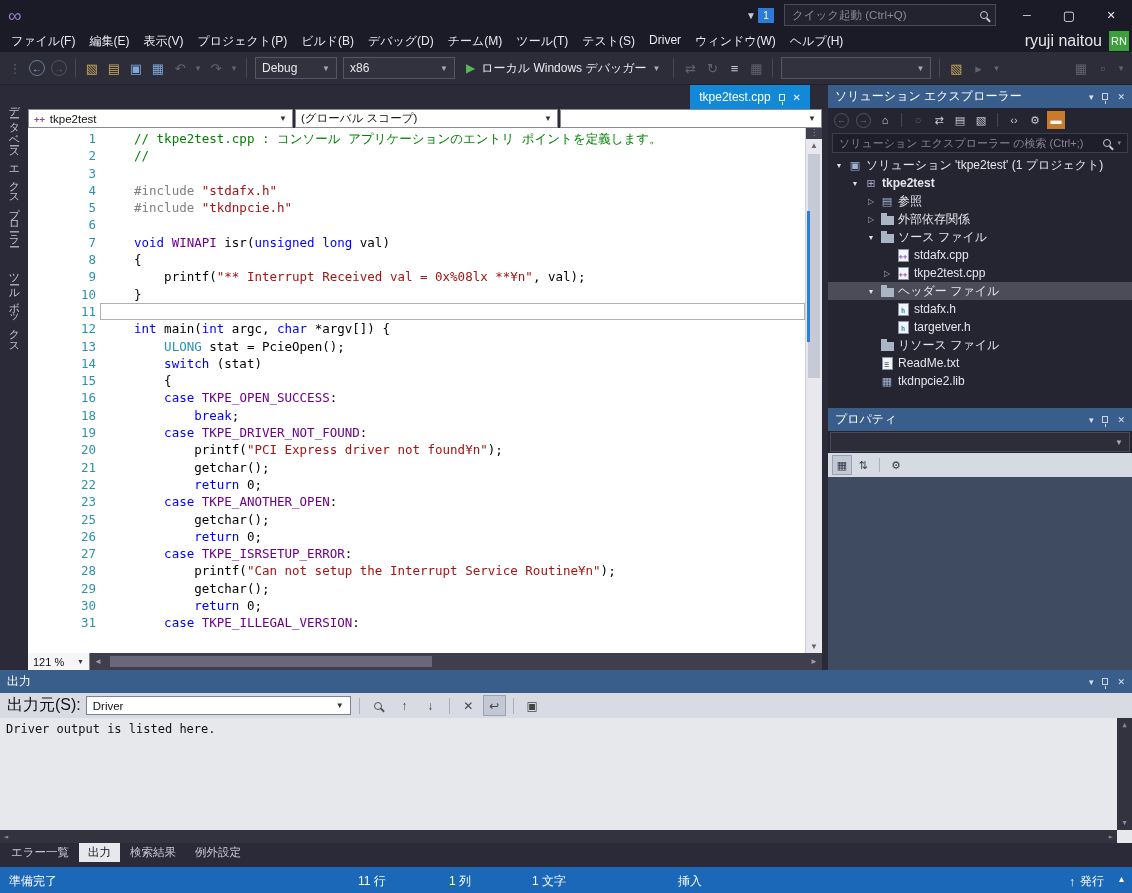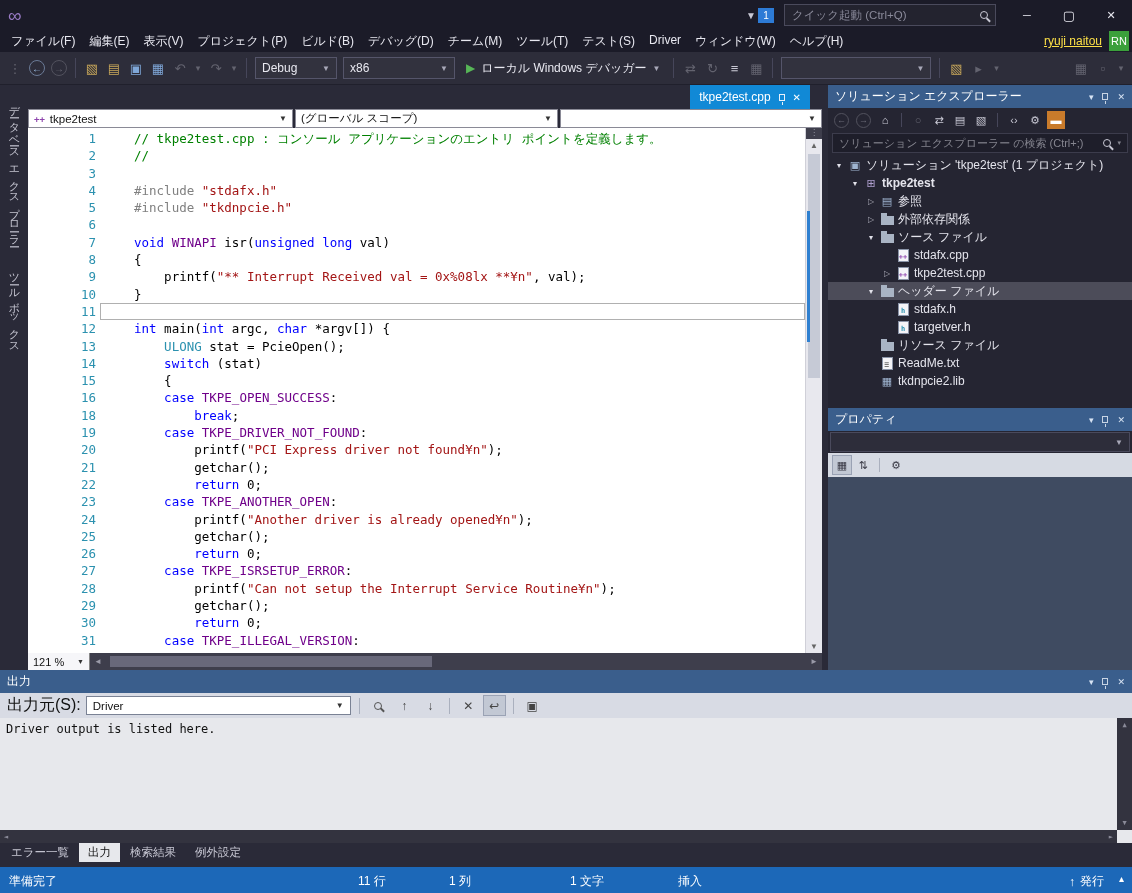--- a/index.html
+++ b/index.html
@@ -19,21 +19,21 @@
   .mag { width:8px; height:8px; border:1.5px solid #C8C8D4; border-radius:50%; position:relative; flex:none; }
   .mag::after { content:""; position:absolute; width:5px; height:1.5px; background:#C8C8D4; transform:rotate(45deg); right:-4px; bottom:-2px; }
   .mag.dark { border-color:#555; } .mag.dark::after { background:#555; }
   .winbtn { width:42px; height:30px; display:flex; align-items:center; justify-content:center; color:#E8E8F0; font-size:11px; }
   .winbtn.max { font-size:13px; }
 
   
   .menubar { position:absolute; top:30px; left:0; right:0; height:22px; background:#1B1B28; display:flex; align-items:center; padding-left:4px; }
   .menu-item { padding:3px 7px; color:#E8E8F0; font-size:12px; white-space:nowrap; }
   .menubar-right { margin-left:auto; display:flex; align-items:center; gap:7px; padding-right:3px; }
-  .user-name { font-size:12px; color:#fde047;text-decoration:underline; }
+  .user-name { font-size:16px; color:#e5e5e5; }
   .rn-badge { width:20px; height:20px; background:#3BA03B; color:#fff; font-size:11px; display:flex; align-items:center; justify-content:center; }
 
   
   .toolbar { position:absolute; top:52px; left:0; right:0; height:33px; background:#2D2D3A; border-bottom:1px solid #20202C; display:flex; align-items:center; gap:2px; padding:0 5px; }
   .tb-sep { width:1px; height:20px; background:#46465A; margin:0 4px; flex:none; }
   .gi { min-width:20px; height:20px; display:flex; align-items:center; justify-content:center; color:#C8C8D4; font-size:13px; flex:none; }
   .gi.dim { color:#63636F; }
   .gi.blue { color:#7FA7D8; }
   .gi.gold { color:#C9A85A; }
   .gi.small { font-size:9px; min-width:12px; }
@@ -134,21 +134,21 @@
   .out-text { padding:4px 0 0 6px; }
   .out-vscroll { position:absolute; right:0; top:0; bottom:13px; width:15px; background:#33333F; display:flex; flex-direction:column; justify-content:space-between; align-items:center; color:#8A8A98; font-size:7px; padding:3px 0; }
   .out-hscroll { position:absolute; left:0; right:15px; bottom:0; height:13px; background:#33333F; display:flex; justify-content:space-between; align-items:center; color:#8A8A98; font-size:7px; padding:0 4px; }
   .output-tabs { height:19px; display:flex; align-items:stretch; padding-left:2px; gap:1px; flex:none; background:#2A2A38; }
   .otab { padding:2px 9px 0 9px; font-size:11.5px; color:#C8C8D4; }
   .otab.active { background:#E7E8EC; color:#111; }
 
   
   .statusbar { position:absolute; top:867px; left:0; width:1132px; height:36px; background:#1C68B8; color:#fff; font-size:12px; }
   .sb-item { position:absolute; top:6px; white-space:nowrap; }
-  .sb-ready { left:9px; } .sb-line { left:358px; } .sb-col { left:449px; } .sb-char { left:570px; } .sb-ins { left:678px; }
+  .sb-ready { left:9px; } .sb-line { left:358px; } .sb-col { left:449px; } .sb-char { left:532px; } .sb-ins { left:678px; }
   .sb-publish { right:28px; display:flex; gap:5px; align-items:center; }
   .sb-chevron { right:8px; font-size:10px; }
 </style>
 </head>
 <body>
 
 <div class="screen">
 
   <div class="titlebar">
     <span class="vs-logo">∞</span>
@@ -278,21 +278,20 @@
             <div class="code-line"><span class="ln">13</span><span class="cw"><span class="src"><span class="tk-plain">    </span><span class="tk-type">ULONG</span><span class="tk-plain"> stat = PcieOpen();</span></span></span></div>
             <div class="code-line"><span class="ln">14</span><span class="cw"><span class="src"><span class="tk-plain">    </span><span class="tk-kw">switch</span><span class="tk-plain"> (stat)</span></span></span></div>
             <div class="code-line"><span class="ln">15</span><span class="cw"><span class="src"><span class="tk-plain">    {</span></span></span></div>
             <div class="code-line"><span class="ln">16</span><span class="cw"><span class="src"><span class="tk-plain">    </span><span class="tk-kw">case</span><span class="tk-plain"> </span><span class="tk-macro">TKPE_OPEN_SUCCESS</span><span class="tk-plain">:</span></span></span></div>
             <div class="code-line"><span class="ln">18</span><span class="cw"><span class="src"><span class="tk-plain">        </span><span class="tk-kw">break</span><span class="tk-plain">;</span></span></span></div>
             <div class="code-line"><span class="ln">19</span><span class="cw"><span class="src"><span class="tk-plain">    </span><span class="tk-kw">case</span><span class="tk-plain"> </span><span class="tk-macro">TKPE_DRIVER_NOT_FOUND</span><span class="tk-plain">:</span></span></span></div>
             <div class="code-line"><span class="ln">20</span><span class="cw"><span class="src"><span class="tk-plain">        printf(</span><span class="tk-str">"PCI Express driver not found¥n"</span><span class="tk-plain">);</span></span></span></div>
             <div class="code-line"><span class="ln">21</span><span class="cw"><span class="src"><span class="tk-plain">        getchar();</span></span></span></div>
             <div class="code-line"><span class="ln">22</span><span class="cw"><span class="src"><span class="tk-plain">        </span><span class="tk-kw">return</span><span class="tk-plain"> 0;</span></span></span></div>
             <div class="code-line"><span class="ln">23</span><span class="cw"><span class="src"><span class="tk-plain">    </span><span class="tk-kw">case</span><span class="tk-plain"> </span><span class="tk-macro">TKPE_ANOTHER_OPEN</span><span class="tk-plain">:</span></span></span></div>
-            <div class="code-line"><span class="ln">24</span><span class="cw"><span class="src"><span class="tk-plain">        printf(</span><span class="tk-str">"Another driver is already opened¥n"</span><span class="tk-plain">);</span></span></span></div>
             <div class="code-line"><span class="ln">25</span><span class="cw"><span class="src"><span class="tk-plain">        getchar();</span></span></span></div>
             <div class="code-line"><span class="ln">26</span><span class="cw"><span class="src"><span class="tk-plain">        </span><span class="tk-kw">return</span><span class="tk-plain"> 0;</span></span></span></div>
             <div class="code-line"><span class="ln">27</span><span class="cw"><span class="src"><span class="tk-plain">    </span><span class="tk-kw">case</span><span class="tk-plain"> </span><span class="tk-macro">TKPE_ISRSETUP_ERROR</span><span class="tk-plain">:</span></span></span></div>
             <div class="code-line"><span class="ln">28</span><span class="cw"><span class="src"><span class="tk-plain">        printf(</span><span class="tk-str">"Can not setup the Interrupt Service Routine¥n"</span><span class="tk-plain">);</span></span></span></div>
             <div class="code-line"><span class="ln">29</span><span class="cw"><span class="src"><span class="tk-plain">        getchar();</span></span></span></div>
             <div class="code-line"><span class="ln">30</span><span class="cw"><span class="src"><span class="tk-plain">        </span><span class="tk-kw">return</span><span class="tk-plain"> 0;</span></span></span></div>
             <div class="code-line"><span class="ln">31</span><span class="cw"><span class="src"><span class="tk-plain">    </span><span class="tk-kw">case</span><span class="tk-plain"> </span><span class="tk-macro">TKPE_ILLEGAL_VERSION</span><span class="tk-plain">:</span></span></span></div>
           </div>
         <div class="vscroll">
           <div class="split">⋮</div>

